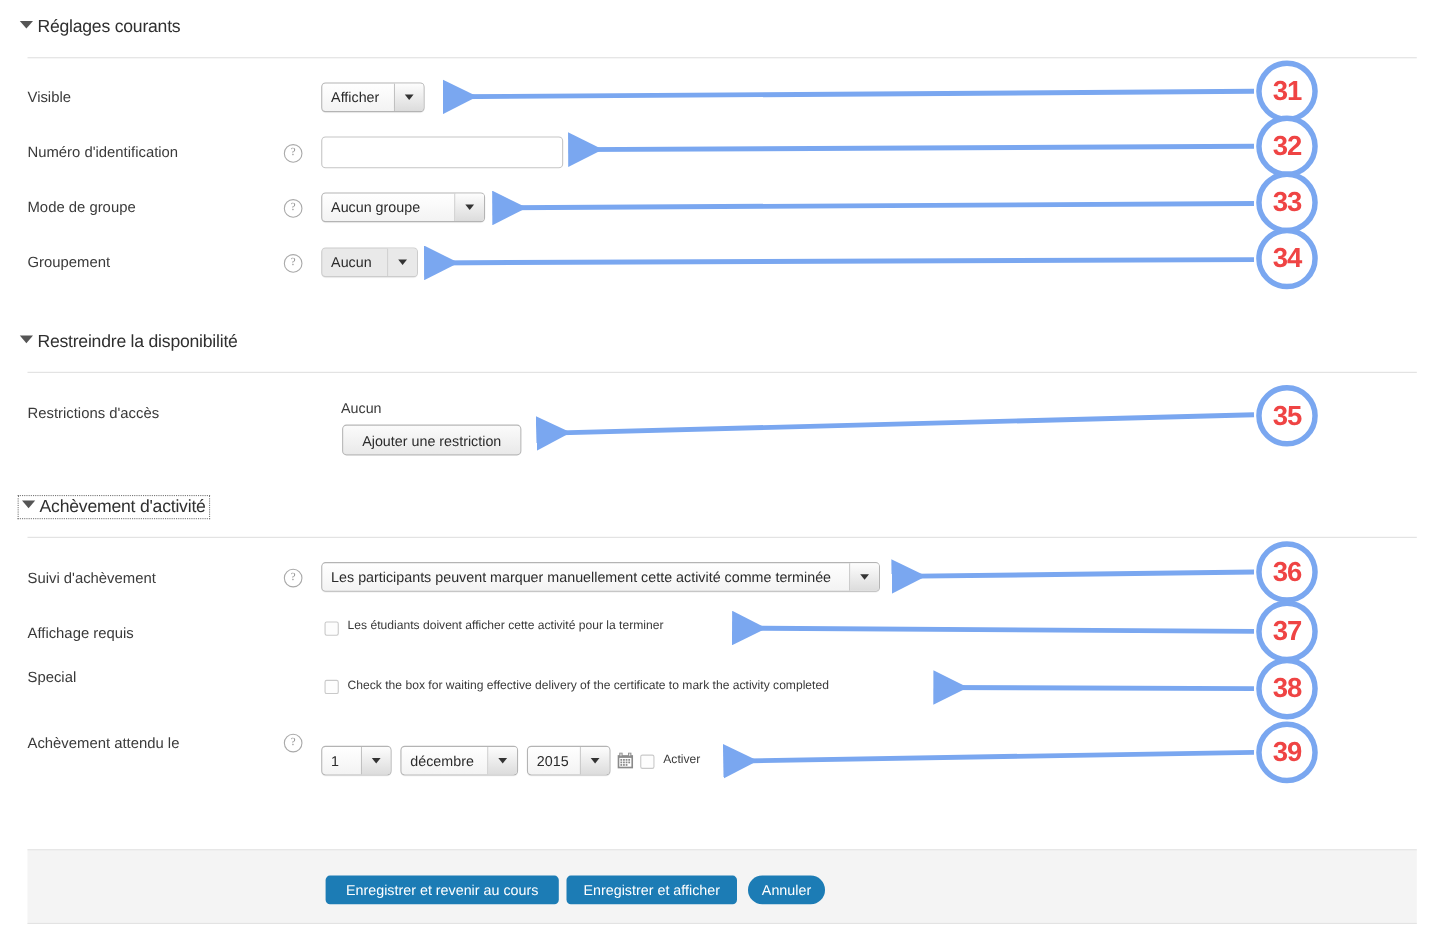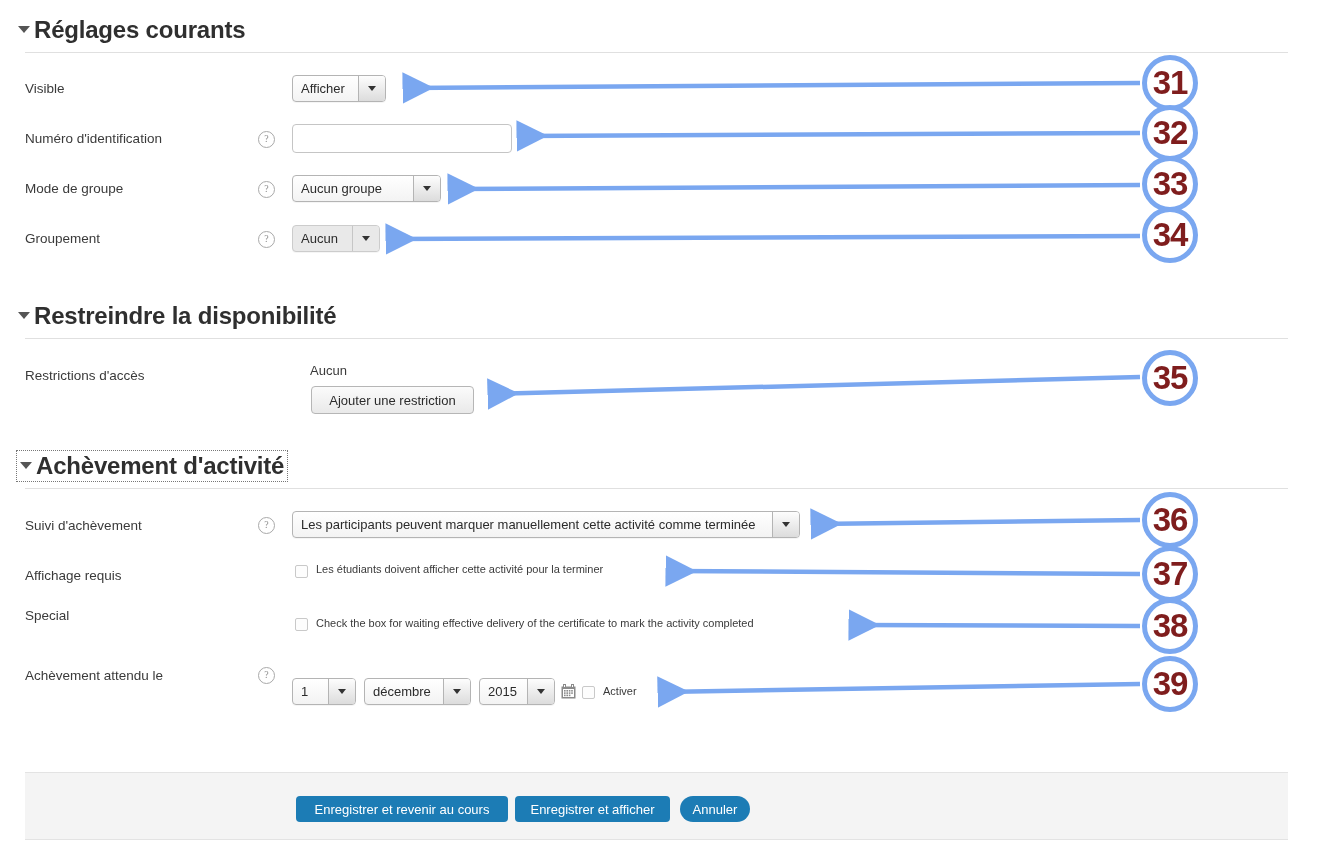--- a/index.html
+++ b/index.html
@@ -12,22 +12,22 @@
     overflow:hidden;
     -webkit-font-smoothing:antialiased;
   }
 
   
   #page{position:absolute;left:0;top:0;width:1318px;height:864px;}
 
   
   .section-head{
     position:absolute;
-    font-size:24px;
-    font-weight:bold;
+    font-size:16px;
+    font-weight:normal;
     color:#2f2f2f;
     white-space:nowrap;
     letter-spacing:-0.2px;
   }
   .section-head .tri{
     display:inline-block;
     width:0;height:0;
     border-left:6px solid transparent;
     border-right:6px solid transparent;
     border-top:7px solid #555;
@@ -210,22 +210,22 @@
 
   
   #annots{position:absolute;left:0;top:0;width:1318px;height:864px;pointer-events:none;}
   .badge{
     position:absolute;
     width:56px;height:56px;
     box-sizing:border-box;
     border:5px solid #7aa7f0;
     border-radius:50%;
     background:#ffffff;
-    color:#7f1d1d;
-    font-size:33px;
+    color:#ef4444;
+    font-size:25px;
     font-weight:bold;
     font-family:"Liberation Sans", sans-serif;
     display:flex;align-items:center;justify-content:center;
     letter-spacing:-1px;
   }
 </style>
 </head>
 <body>
 
 <div id="page">

